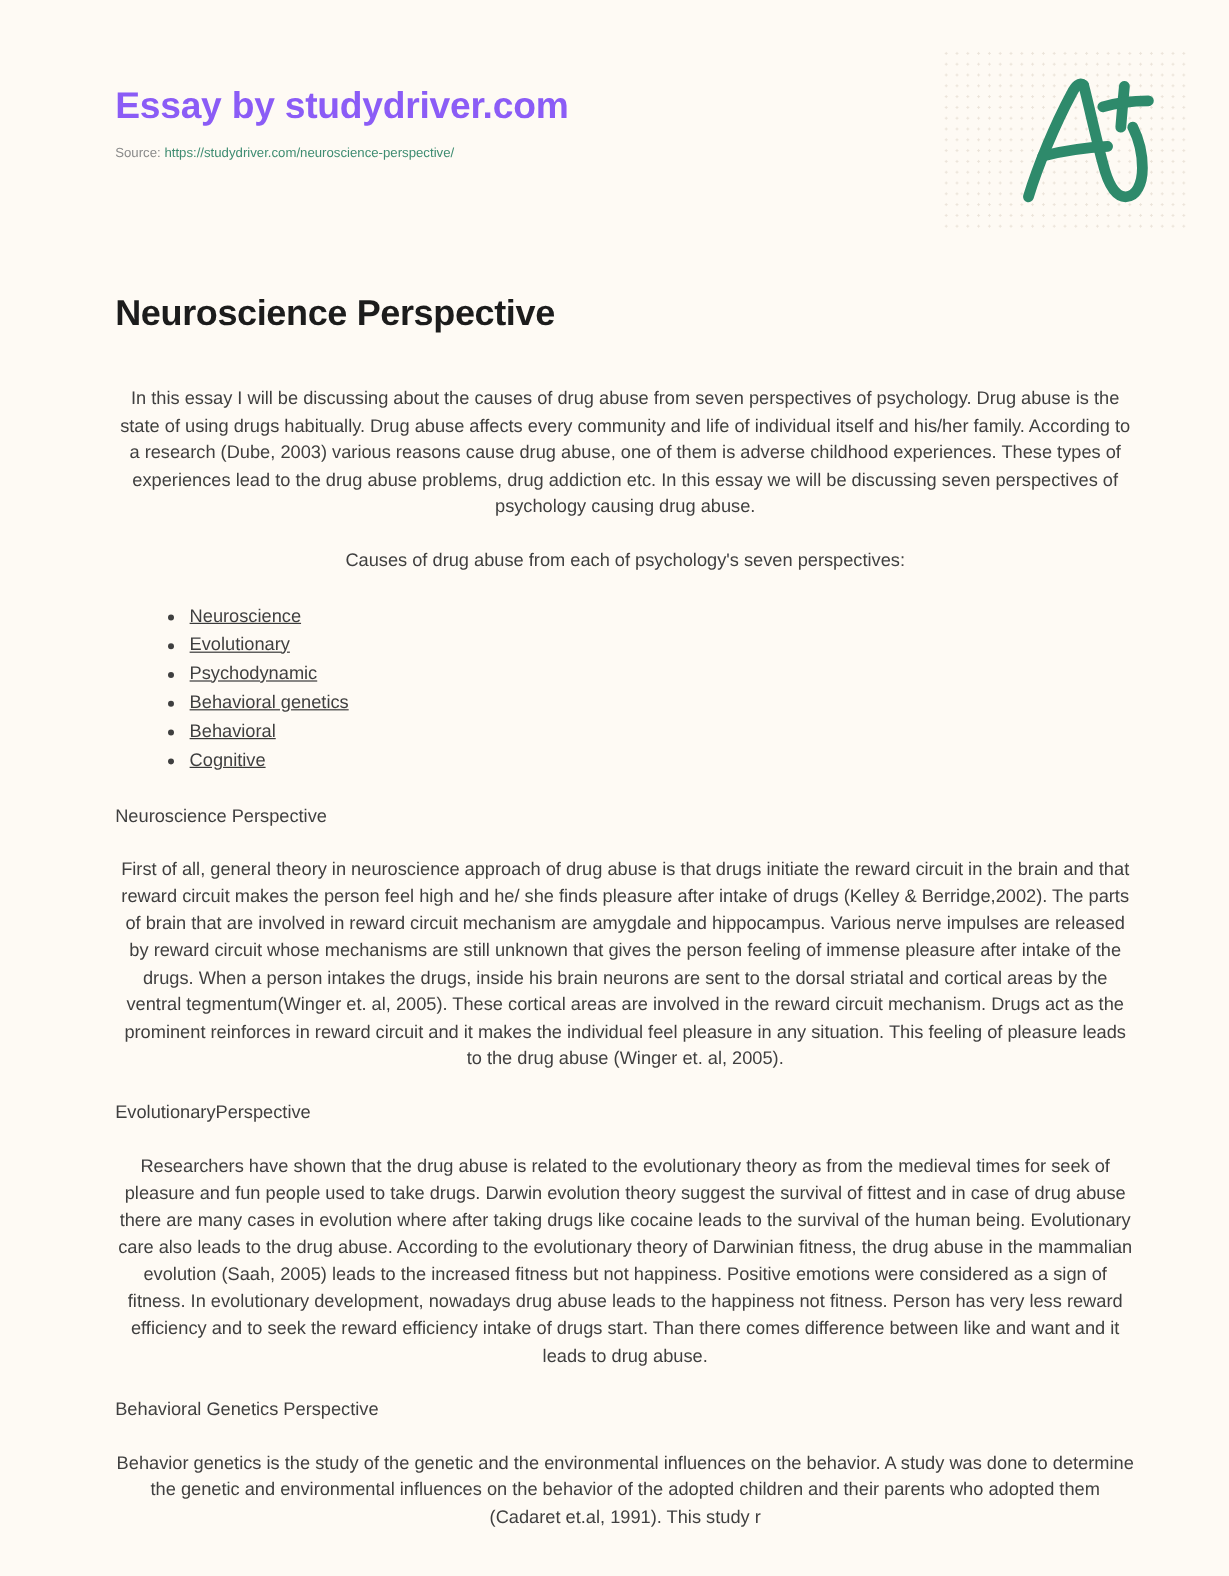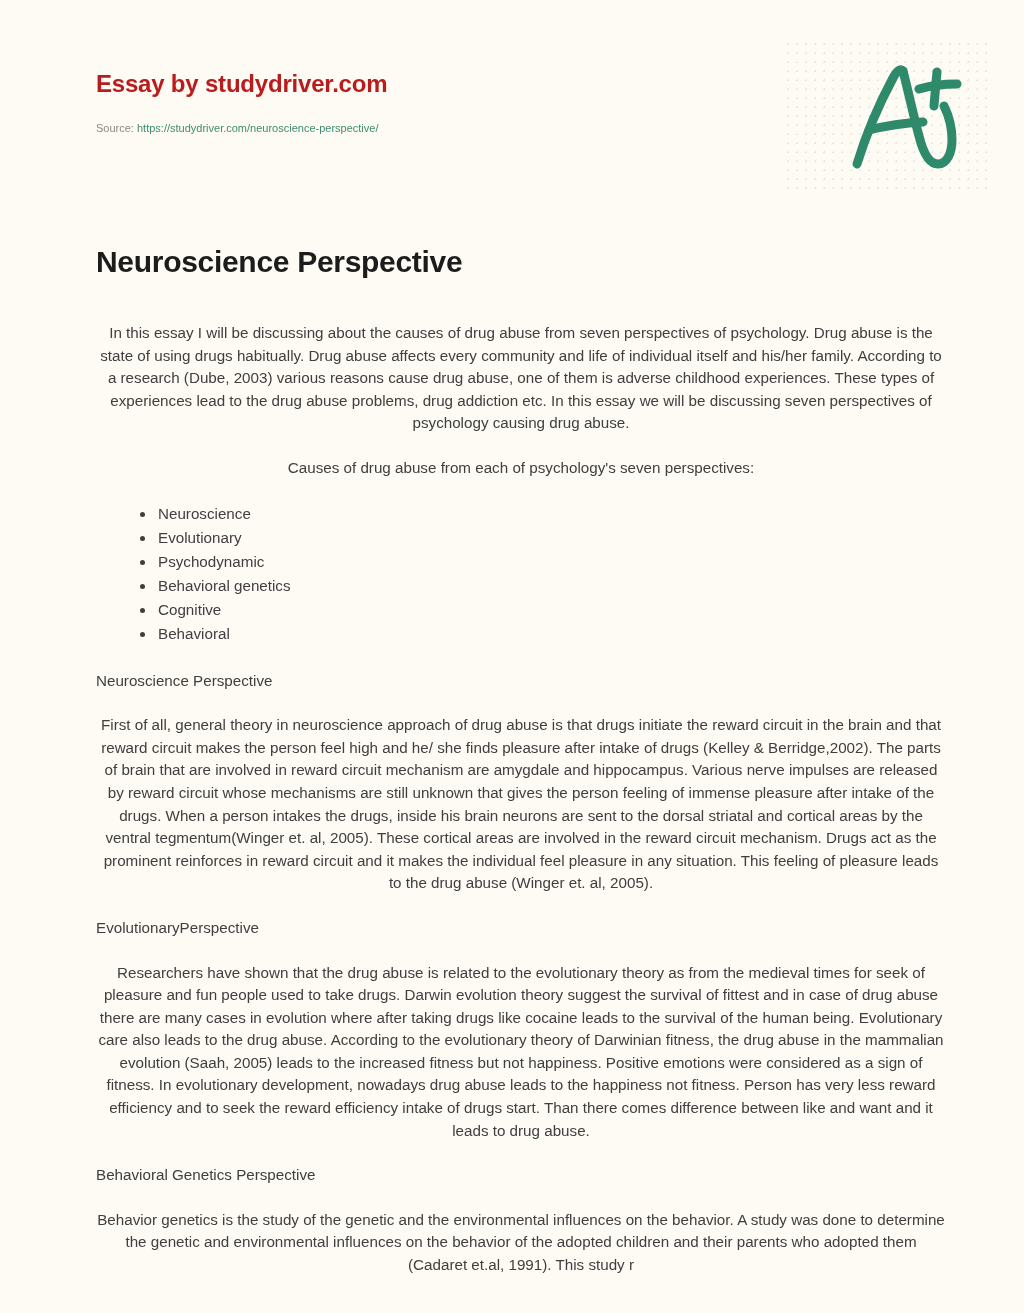--- a/index.html
+++ b/index.html
@@ -40,23 +40,23 @@
     position: absolute;
     top: 0;
     left: 0;
     right: 0;
     height: 200px;
   }
   .brand-line {
     position: absolute;
     left: 96px;
     top: 70px;
-    font-size: 24px;
+    font-size: 31px;
     font-weight: bold;
-    color: #b91c1c;
+    color: #8b5cf6;
     letter-spacing: -0.2px;
     white-space: nowrap;
   }
   .source-line {
     position: absolute;
     left: 96px;
     top: 122px;
     font-size: 11px;
     color: #8a8a8a;
     white-space: nowrap;
@@ -105,20 +105,21 @@
     font-size: 15.2px;
     line-height: 22.6px;
     color: #3f3f3f;
     font-weight: normal;
     margin: 0 0 22px 0;
   }
   ul.perspective-list {
     margin: 0 0 24px 0;
     padding-left: 44px;
     list-style: none;
+    text-decoration: underline;
   }
   ul.perspective-list li {
     font-size: 15.2px;
     line-height: 24px;
     color: #3f3f3f;
     position: relative;
     padding-left: 18px;
   }
   ul.perspective-list li::before {
     content: "";
@@ -176,22 +177,22 @@
 
     <p class="para">In this essay I will be discussing about the causes of drug abuse from seven perspectives of psychology. Drug abuse is the state of using drugs habitually. Drug abuse affects every community and life of individual itself and his/her family. According to a research (Dube, 2003) various reasons cause drug abuse, one of them is adverse childhood experiences. These types of experiences lead to the drug abuse problems, drug addiction etc. In this essay we will be discussing seven perspectives of psychology causing drug abuse.</p>
 
     <p class="para">Causes of drug abuse from each of psychology's seven perspectives:</p>
 
     <ul class="perspective-list">
       <li>Neuroscience</li>
       <li>Evolutionary</li>
       <li>Psychodynamic</li>
       <li>Behavioral genetics</li>
+      <li>Behavioral</li>
       <li>Cognitive</li>
-      <li>Behavioral</li>
     </ul>
 
     <h2 class="section-heading">Neuroscience Perspective</h2>
     <p class="para">First of all, general theory in neuroscience approach of drug abuse is that drugs initiate the reward circuit in the brain and that reward circuit makes the person feel high and he/ she finds pleasure after intake of drugs (Kelley &amp; Berridge,2002). The parts of brain that are involved in reward circuit mechanism are amygdale and hippocampus. Various nerve impulses are released by reward circuit whose mechanisms are still unknown that gives the person feeling of immense pleasure after intake of the drugs. When a person intakes the drugs, inside his brain neurons are sent to the dorsal striatal and cortical areas by the ventral tegmentum(Winger et. al, 2005). These cortical areas are involved in the reward circuit mechanism. Drugs act as the prominent reinforces in reward circuit and it makes the individual feel pleasure in any situation. This feeling of pleasure leads to the drug abuse (Winger et. al, 2005).</p>
 
     <h2 class="section-heading">EvolutionaryPerspective</h2>
     <p class="para">Researchers have shown that the drug abuse is related to the evolutionary theory as from the medieval times for seek of pleasure and fun people used to take drugs. Darwin evolution theory suggest the survival of fittest and in case of drug abuse there are many cases in evolution where after taking drugs like cocaine leads to the survival of the human being. Evolutionary care also leads to the drug abuse. According to the evolutionary theory of Darwinian fitness, the drug abuse in the mammalian evolution (Saah, 2005) leads to the increased fitness but not happiness. Positive emotions were considered as a sign of fitness. In evolutionary development, nowadays drug abuse leads to the happiness not fitness. Person has very less reward efficiency and to seek the reward efficiency intake of drugs start. Than there comes difference between like and want and it leads to drug abuse.</p>
 
     <h2 class="section-heading">Behavioral Genetics Perspective</h2>
     <p class="para para-clipped">Behavior genetics is the study of the genetic and the environmental influences on the behavior. A study was done to determine the genetic and environmental influences on the behavior of the adopted children and their parents who adopted them (Cadaret et.al, 1991). This study r</p>

